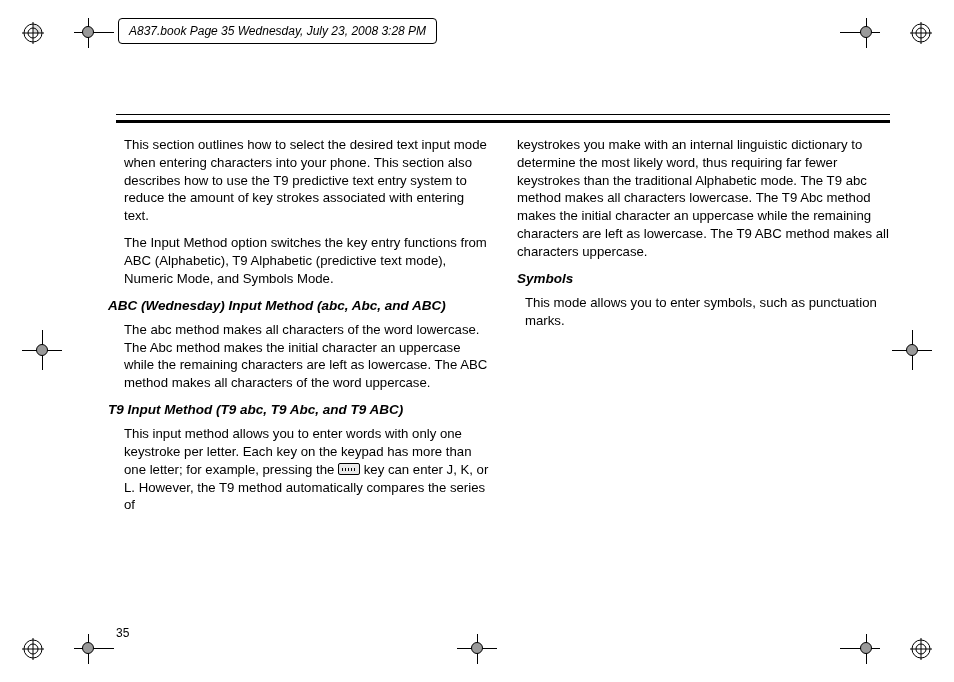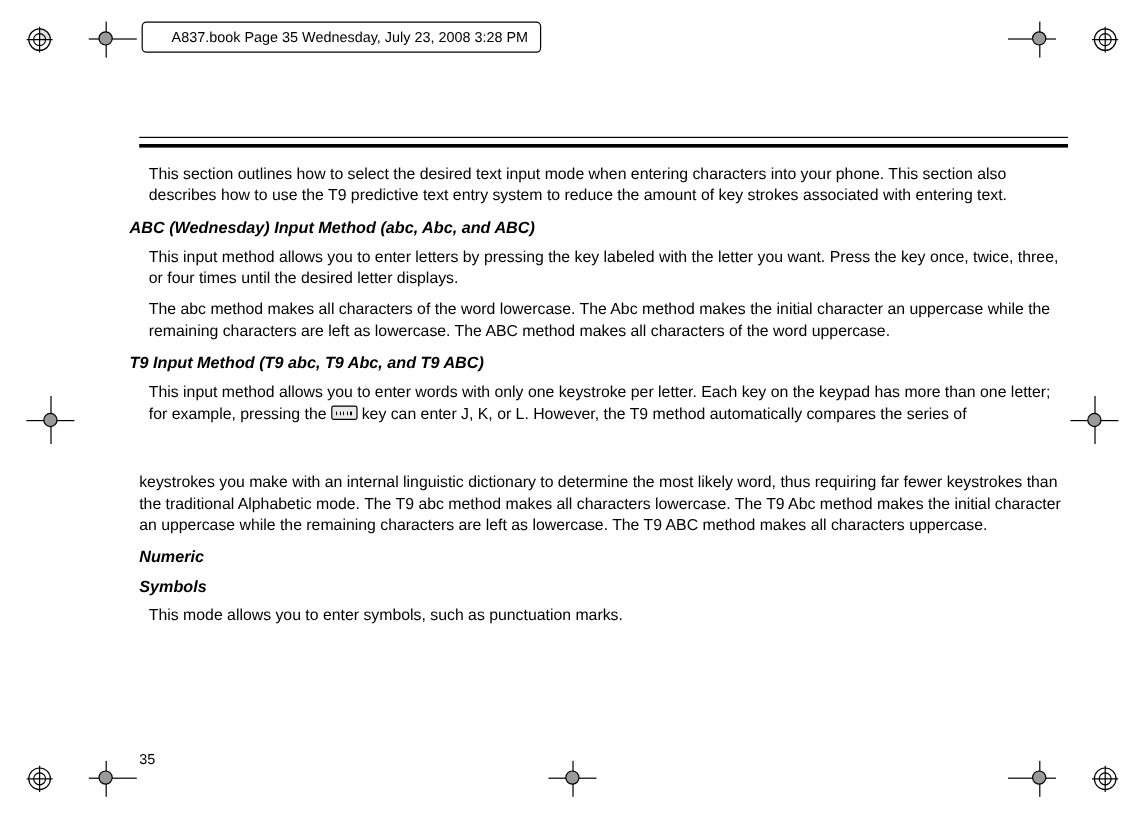--- a/index.html
+++ b/index.html
@@ -9,29 +9,29 @@
   
   .reg { position: absolute; width: 22px; height: 22px; }
   .reg svg { width: 22px; height: 22px; display: block; }
   .cross { position: absolute; }
   .cross .h { position: absolute; background: #000; height: 1px; }
   .cross .v { position: absolute; background: #000; width: 1px; }
   .cross .dot { position: absolute; width: 12px; height: 12px; border-radius: 50%; background: #9a9a9a; border: 1px solid #000; }
 
   
   .tagwrap { position: absolute; left: 74px; top: 18px; right: 74px; height: 30px; }
-  .tagline { border: 1px solid #000; border-radius: 4px; font-size: 12px; line-height: 1; display: inline-block; padding: 6px 10px 6px 24px; margin-left: 44px; }
+  .tagline { border: 1px solid #000; border-radius: 4px; font-size: 12px; line-height: 1; display: inline-block; padding: 6px 10px 6px 10px; margin-left: 44px; font-style: italic; }
 
   
   .section-title { position: absolute; left: 116px; top: 94px; font-weight: 900; font-size: 17px; letter-spacing: 0.2px; }
   .rule-thin { position: absolute; left: 116px; right: 64px; top: 114px; height: 1px; background: #000; }
   .rule-thick { position: absolute; left: 116px; right: 64px; top: 120px; height: 3px; background: #000; }
 
   
-  .cols { position: absolute; left: 116px; right: 64px; top: 136px; bottom: 60px; display: flex; gap: 28px; flex-direction: column; }
+  .cols { position: absolute; left: 116px; right: 64px; top: 136px; bottom: 60px; display: flex; gap: 28px; }
   .col { flex: 1 1 0; font-size: 13.2px; line-height: 1.35; }
   .col p { margin: 0 0 9px 0; }
   .h2 { font-weight: 900; font-size: 14.5px; margin: 4px 0 6px 0; }
   .h3 { font-weight: 700; font-style: italic; font-size: 13.5px; margin: 6px 0 6px -8px; }
   .indent { padding-left: 8px; }
   b { font-weight: 400; }
   .keyicon { display: inline-block; width: 22px; height: 12px; border: 1px solid #000; border-radius: 2px; vertical-align: -1px; position: relative; background: #e9e9e9; }
   .keyicon::after { content: ""; position: absolute; left: 3px; right: 3px; top: 4px; height: 3px; background: repeating-linear-gradient(90deg,#000 0 1px,transparent 1px 3px); }
 
   .pagenum { position: absolute; left: 116px; bottom: 42px; font-size: 12px; }
@@ -118,34 +118,35 @@
   </div>
 
   <div class="rule-thin"></div>
   <div class="rule-thick"></div>
 
   <div class="cols">
     <div class="col">
       <div class="indent">
         <p>This section outlines how to select the desired text input mode when entering characters into your phone. This section also describes how to use the T9 predictive text entry system to reduce the amount of key strokes associated with entering text.</p>
       </div>
+      <div class="indent">
+        <p><span>The </span><b>Input Method</b><span> option switches the key entry functions from ABC (Alphabetic), T9 Alphabetic (predictive text mode), Numeric Mode, and Symbols Mode.</span></p>
+      </div>
       <div class="h3">ABC (Wednesday) Input Method (abc, Abc, and ABC)</div>
       <div class="indent">
-        <p>This input method allows you to enter letters by pressing the key labeled with the letter you want. Press the key once, twice, three, or four times until the desired letter displays.</p>
         <p><span>The </span><b>abc</b><span> method makes all characters of the word lowercase. The </span><b>Abc</b><span> method makes the initial character an uppercase while the remaining characters are left as lowercase. The </span><b>ABC</b><span> method makes all characters of the word uppercase.</span></p>
       </div>
       <div class="h3">T9 Input Method (T9 abc, T9 Abc, and T9 ABC)</div>
       <div class="indent">
         <p><span>This input method allows you to enter words with only one keystroke per letter. Each key on the keypad has more than one letter; for example, pressing the </span><span class="keyicon"></span><span> key can enter J, K, or L. However, the T9 method automatically compares the series of</span></p>
       </div>
     </div>
 
     <div class="col">
       <p><span>keystrokes you make with an internal linguistic dictionary to determine the most likely word, thus requiring far fewer keystrokes than the traditional Alphabetic mode. The </span><b>T9 abc</b><span> method makes all characters lowercase. The </span><b>T9 Abc</b><span> method makes the initial character an uppercase while the remaining characters are left as lowercase. The </span><b>T9 ABC</b><span> method makes all characters uppercase.</span></p>
-      <div class="h3" style="margin-left:0">Numeric</div>
       <div class="h3" style="margin-left:0">Symbols</div>
       <div class="indent">
         <p>This mode allows you to enter symbols, such as punctuation marks.</p>
       </div>
     </div>
   </div>
 
   <div class="pagenum">35</div>
 
 </div>

